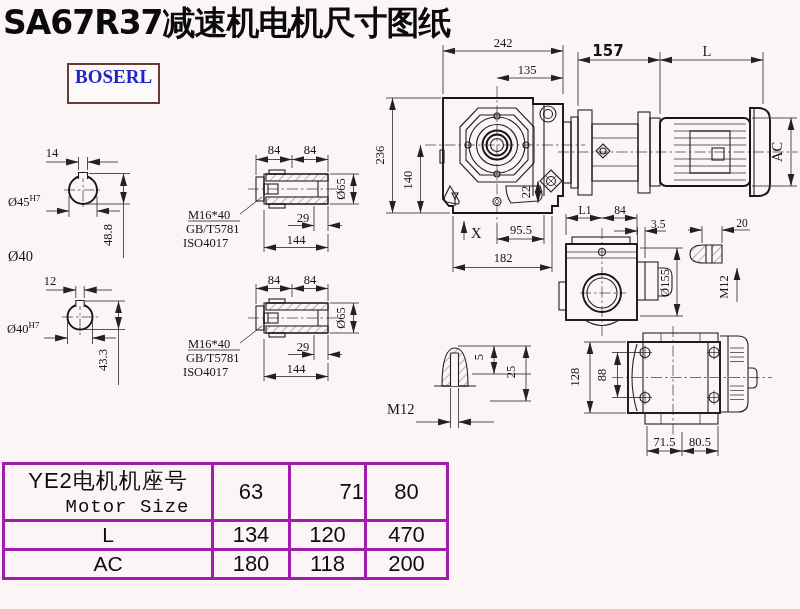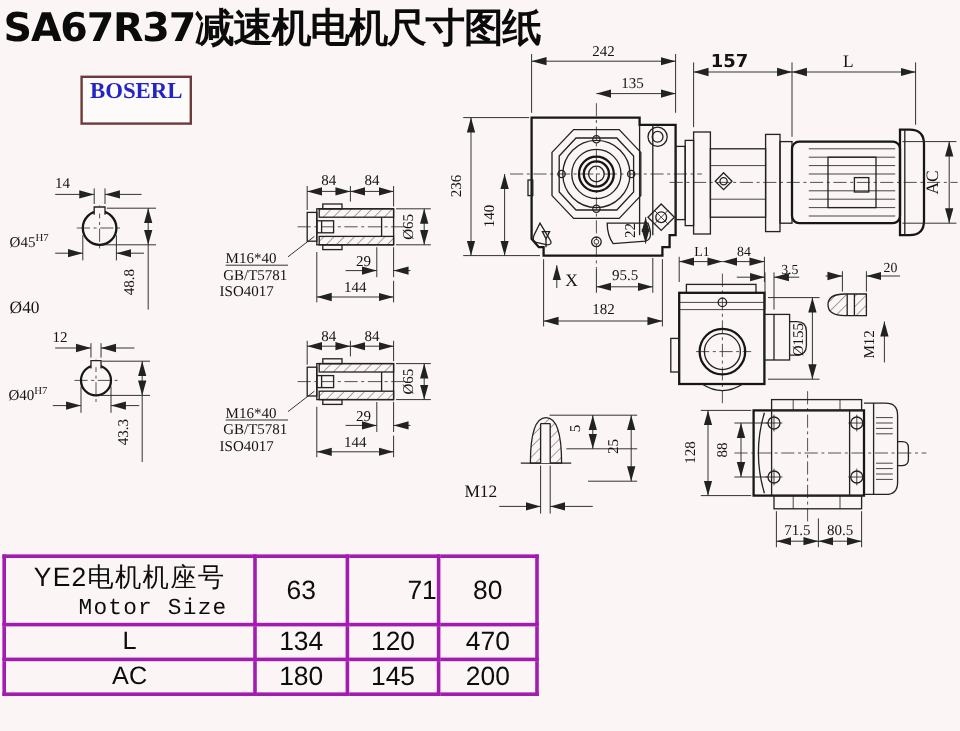--- a/index.html
+++ b/index.html
@@ -324,19 +324,19 @@
     </tr>
     <tr style="height:29px;">
       <td class="lab">L</td>
       <td class="num">134</td>
       <td class="num">120</td>
       <td class="num">470</td>
     </tr>
     <tr style="height:29px;">
       <td class="lab">AC</td>
       <td class="num">180</td>
-      <td class="num">145</td>
+      <td class="num">118</td>
       <td class="num">200</td>
     </tr>
   </tbody>
     </table>
 
 </div>
 
 </body></html>

